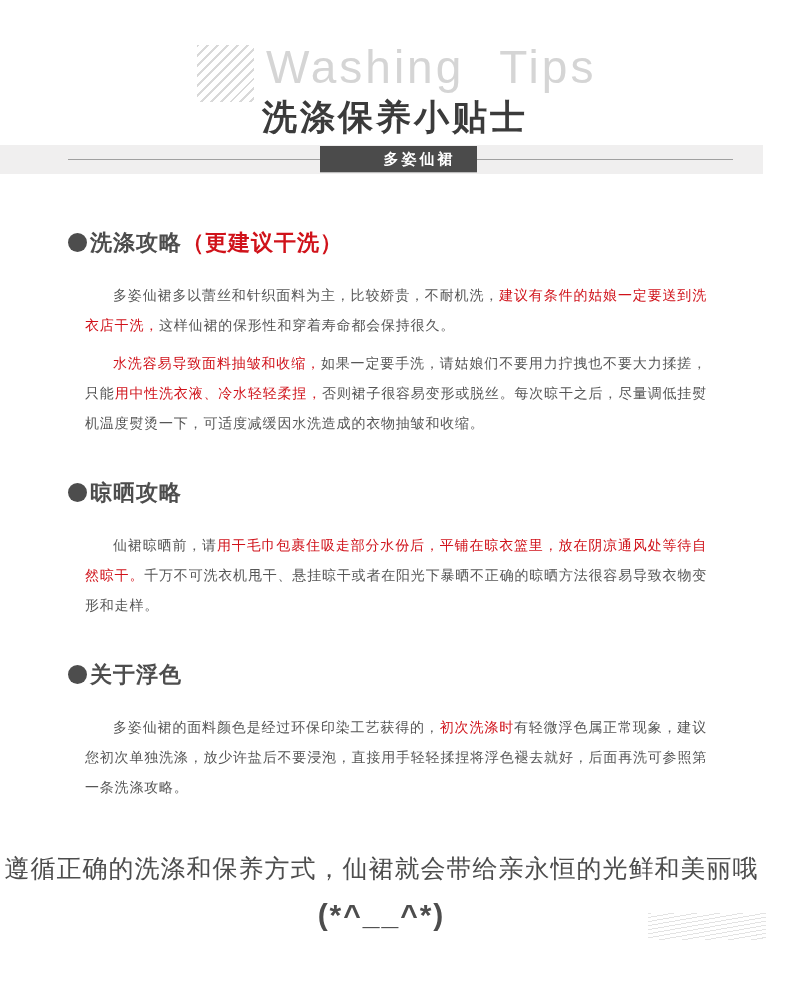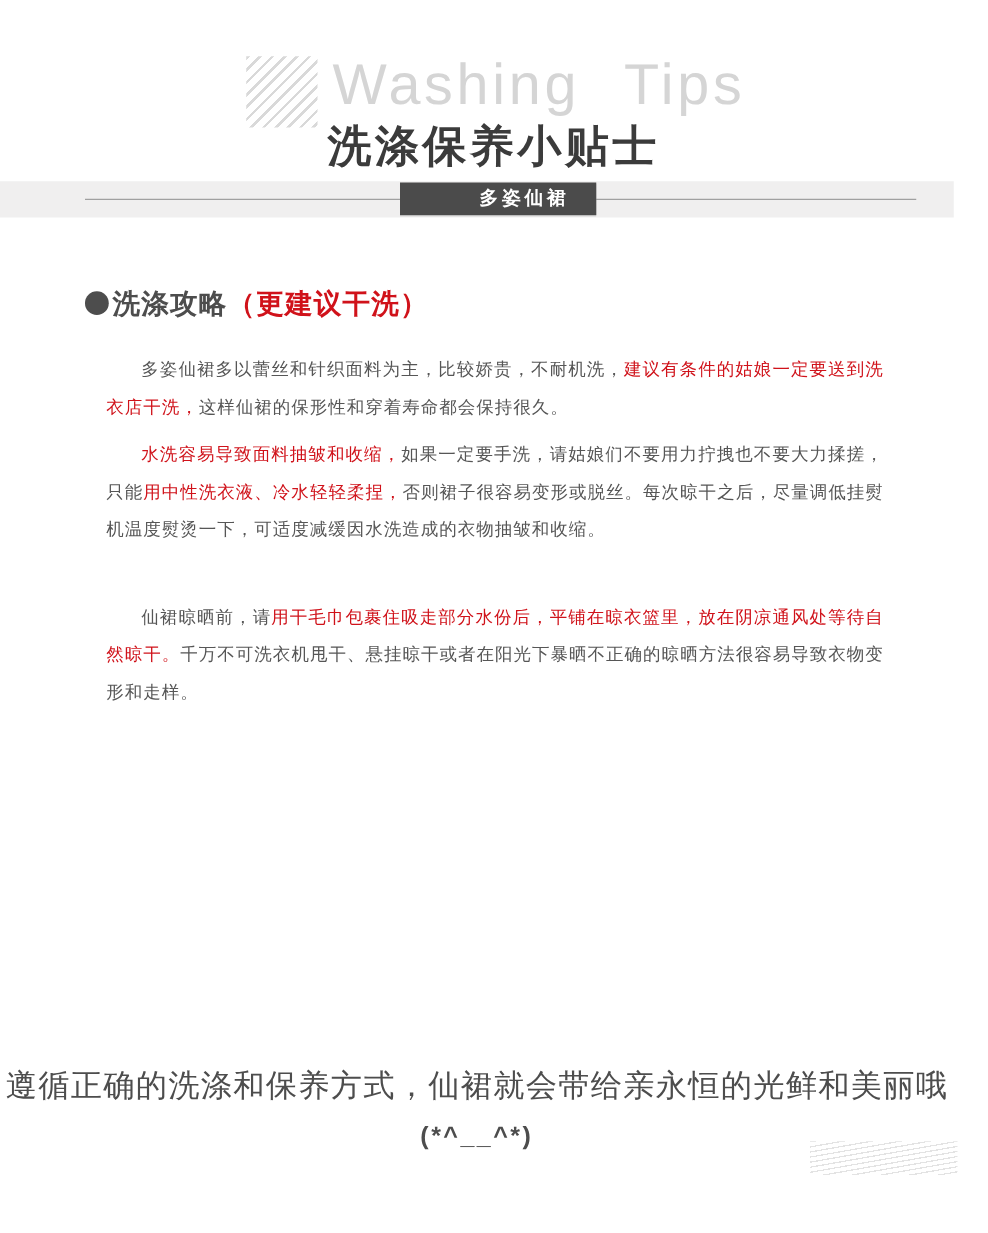--- a/index.html
+++ b/index.html
@@ -53,21 +53,21 @@
     color:var(--text);text-indent:2em;letter-spacing:0.8px;text-align:justify;
   }
   .red{color:var(--red);}
   .section-heading .red{color:var(--red);}
   .footer-line{
     position:absolute;top:852px;left:0;width:763px;text-align:center;
     font-size:25px;font-weight:normal;color:var(--heading);letter-spacing:1px;
   }
   .emoticon{
     position:absolute;top:898px;left:0;width:763px;text-align:center;
-    font-size:20px;font-weight:bold;color:var(--heading);letter-spacing:2px;
+    font-size:30px;font-weight:bold;color:var(--heading);letter-spacing:2px;
   }
   .stripes-bottom{
     position:absolute;left:648px;top:913px;width:118px;height:27px;
     background:repeating-linear-gradient(170deg,var(--stripe_light) 0 1px,transparent 1px 4px);
   }
 </style>
 </head>
 <body>
 
 <div class="stripes-square"></div>
@@ -82,22 +82,29 @@
 <div class="sections">
   <div class="section">
     <h2 class="section-heading"><span class="bullet"></span><span><span>洗涤攻略</span><span class="red">（更建议干洗）</span></span></h2>
     <div>
         <p class="para"><span>多姿仙裙多以蕾丝和针织面料为主，比较娇贵，不耐机洗，</span><span class="red">建议有条件的姑娘一定要送到洗衣店干洗，</span><span>这样仙裙的保形性和穿着寿命都会保持很久。</span></p>
         <p class="para"><span class="red">水洗容易导致面料抽皱和收缩，</span><span>如果一定要手洗，请姑娘们不要用力拧拽也不要大力揉搓，只能</span><span class="red">用中性洗衣液、冷水轻轻柔捏，</span><span>否则裙子很容易变形或脱丝。每次晾干之后，尽量调低挂熨机温度熨烫一下，可适度减缓因水洗造成的衣物抽皱和收缩。</span></p>
       </div>
   </div>
 
   <div class="section">
+    <h2 class="section-heading"><span class="bullet"></span><span><span>晾晒攻略</span></span></h2>
     <div>
         <p class="para"><span>仙裙晾晒前，请</span><span class="red">用干毛巾包裹住吸走部分水份后，平铺在晾衣篮里，放在阴凉通风处等待自然晾干。</span><span>千万不可洗衣机甩干、悬挂晾干或者在阳光下暴晒不正确的晾晒方法很容易导致衣物变形和走样。</span></p>
       </div>
   </div>
 
+  <div class="section">
+    <h2 class="section-heading"><span class="bullet"></span><span><span>关于浮色</span></span></h2>
+    <div>
+        <p class="para"><span>多姿仙裙的面料颜色是经过环保印染工艺获得的，</span><span class="red">初次洗涤时</span><span>有轻微浮色属正常现象，建议您初次单独洗涤，放少许盐后不要浸泡，直接用手轻轻揉捏将浮色褪去就好，后面再洗可参照第一条洗涤攻略。</span></p>
+      </div>
+  </div>
 </div>
 
 <div class="footer-line">遵循正确的洗涤和保养方式，仙裙就会带给亲永恒的光鲜和美丽哦</div>
 <div class="emoticon">(*^__^*)</div>
 <div class="stripes-bottom"></div>
 
 </body></html>

